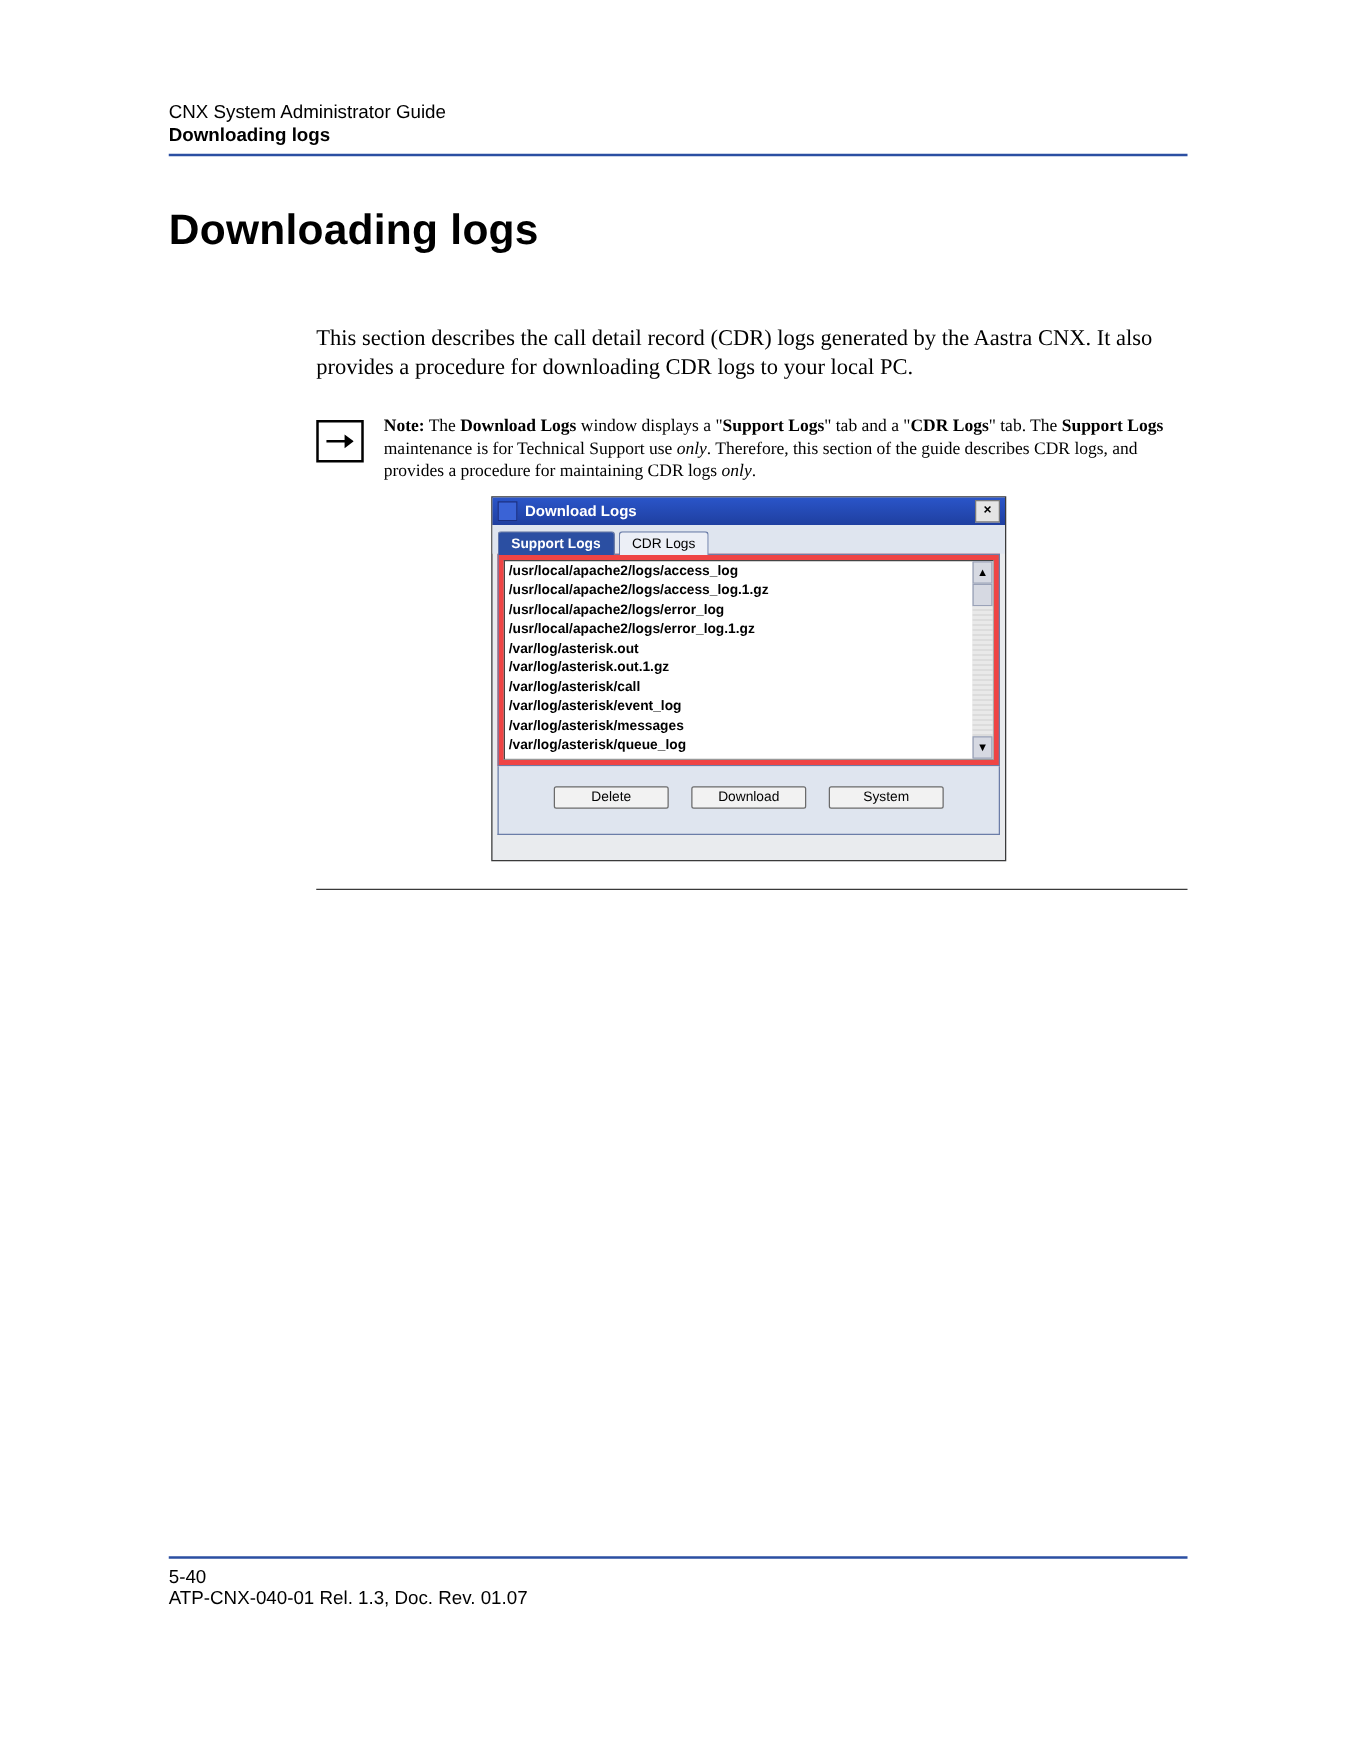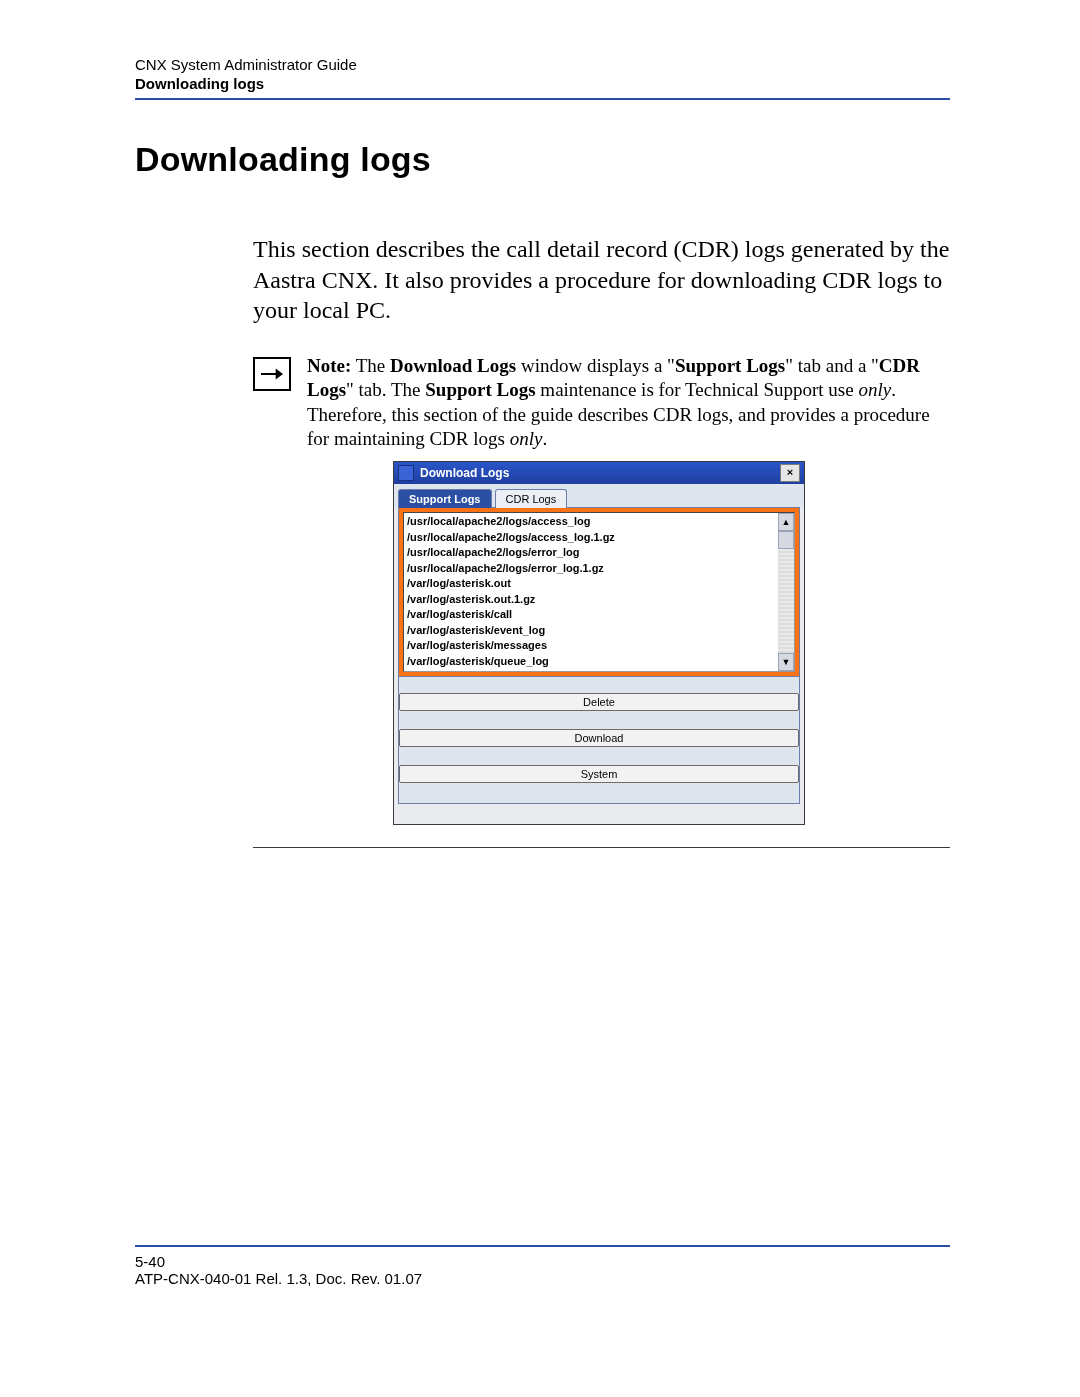--- a/index.html
+++ b/index.html
@@ -6,21 +6,21 @@
     margin: 0;
     padding: 0;
     background: #fff;
     font-family: "Times New Roman", Times, serif;
     color: #000;
     width: 1080px;
     height: 1397px;
     position: relative;
   }
   .page {
-    padding: 56px 130px 0 135px;
+    padding: 81px 130px 0 135px;
   }
   .running-head {
     font-family: Arial, Helvetica, sans-serif;
     font-size: 15px;
     color: #000;
     margin-bottom: 2px;
   }
   .running-sub {
     font-family: Arial, Helvetica, sans-serif;
     font-size: 15px;
@@ -43,21 +43,21 @@
   h2.section-title {
     font-family: Arial, Helvetica, sans-serif;
     font-weight: bold;
     font-size: 21px;
     margin: 0 0 18px 0;
   }
   .indent-block {
     margin-left: 118px;
   }
   .para {
-    font-size: 24px;
+    font-size: 18px;
     line-height: 1.28;
     margin: 0 0 28px 0;
   }
   .note-row {
     display: flex;
     align-items: flex-start;
     margin-bottom: 10px;
   }
   .note-icon {
     width: 34px;
@@ -65,21 +65,21 @@
     border: 2px solid #000;
     display: flex;
     align-items: center;
     justify-content: center;
     margin-right: 16px;
     margin-top: 3px;
     flex: 0 0 auto;
   }
   .note-icon svg { width: 22px; height: 14px; }
   .note-text {
-    font-size: 19px;
+    font-size: 14px;
     line-height: 1.28;
   }
   .only { font-style: italic; }
   .b { font-weight: bold; }
 
   
   .app-wrap {
     margin: 4px 0 22px 140px;
   }
   .app-window {
@@ -143,21 +143,21 @@
     color: #fff;
     font-weight: bold;
   }
   .tab.inactive {
     background: #eceff6;
     color: #000;
   }
   .panel {
     border: 1px solid #6b7da8;
     margin: 0 4px 0 4px;
-    background: #f97316;
+    background: #ef4444;
     padding: 4px 4px 4px 4px;
   }
   .listframe {
     display: flex;
     border: 1px inset #999;
     background: #fff;
     height: 158px;
   }
   .listbox {
     flex: 1;
@@ -189,21 +189,20 @@
   }
   .btnrow {
     display: flex;
     justify-content: center;
     gap: 18px;
     padding: 16px 0 20px 0;
     background: #dfe5ef;
     margin: 0 4px 20px 4px;
     border: 1px solid #6b7da8;
     border-top: none;
-    flex-direction: column;
   }
   .wbtn {
     min-width: 70px;
     padding: 2px 10px;
     background: #f2f2f2;
     border: 1px solid #6b6b6b;
     border-radius: 2px;
     font-family: Tahoma, Arial, sans-serif;
     font-size: 11px;
     text-align: center;

